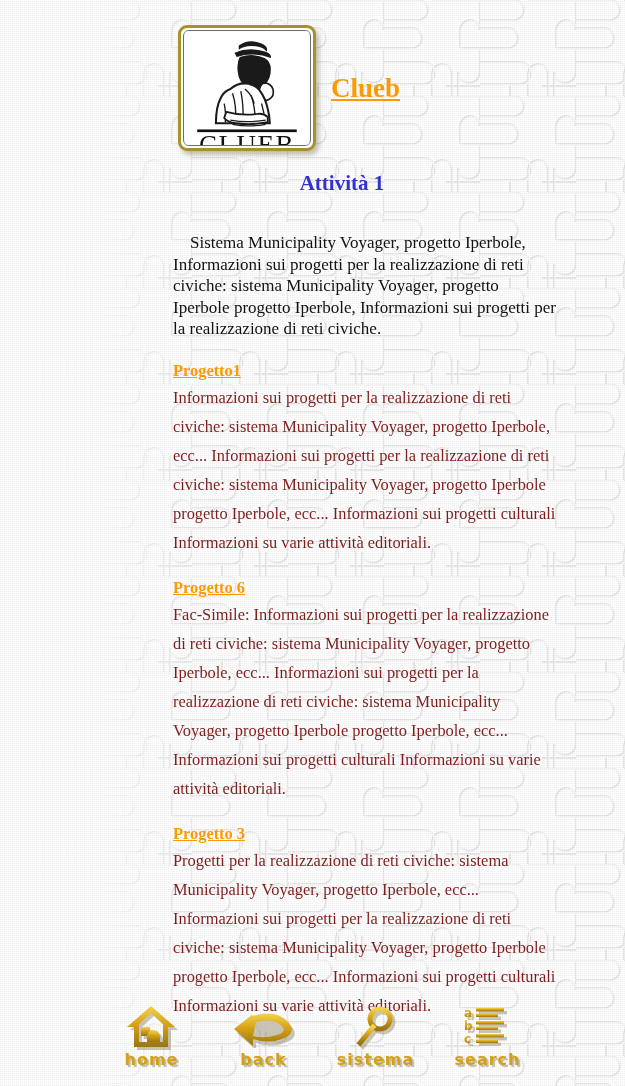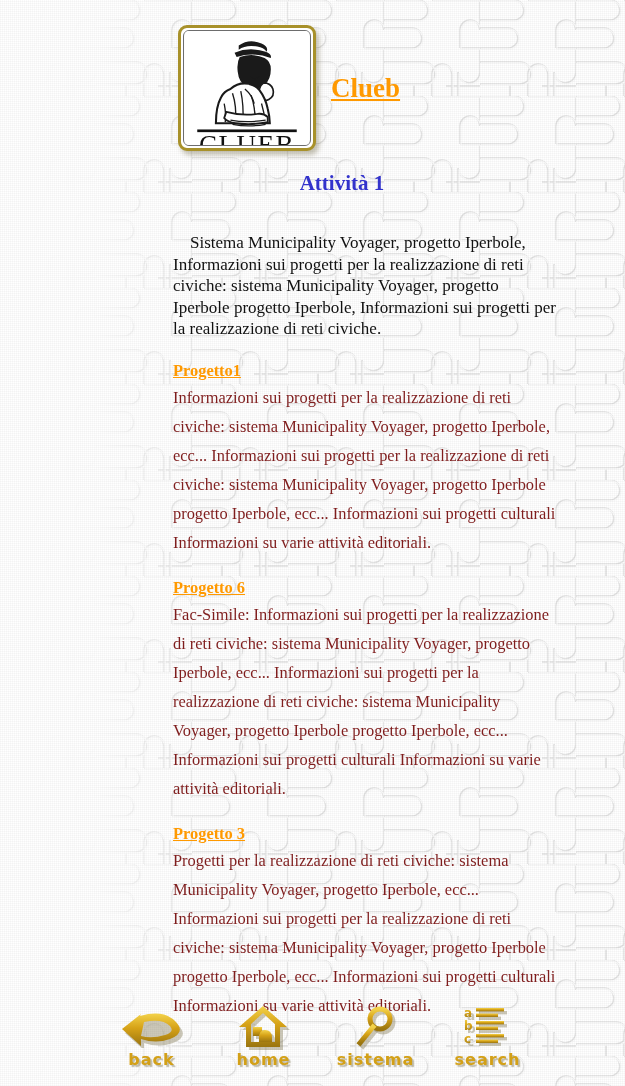--- a/index.html
+++ b/index.html
@@ -274,41 +274,20 @@
     <div class="section">
       <a class="section-link" href="#">Progetto 3</a>
       <p class="section-body">Progetti per la realizzazione di reti civiche: sistema Municipality Voyager, progetto Iperbole, ecc... Informazioni sui progetti per la realizzazione di reti civiche: sistema Municipality Voyager, progetto Iperbole progetto Iperbole, ecc... Informazioni sui progetti culturali Informazioni su varie attività editoriali.</p>
     </div>
   </div>
 
   <div class="nav-bar">
 
     <a class="nav-item" href="#">
       <span class="nav-icon">
-        <svg width="70" height="42" viewBox="0 0 70 42">
-          <defs>
-            <linearGradient id="goldA" x1="0" y1="0" x2="0" y2="1">
-              <stop offset="0" stop-color="#f3d24a"></stop>
-              <stop offset="0.45" stop-color="#d6a217"></stop>
-              <stop offset="1" stop-color="#9a7510"></stop>
-            </linearGradient>
-          </defs>
-          <g transform="translate(3,2)">
-            <path d="M20 8 q24 -7 36 6 q10 11 -6 17 q-14 5 -29 0 l0 7 L2 21 L21 6 z
-                     M24 14 q18 -4 26 4 q5 6 -5 9 q-13 4 -24 1 z" fill="rgba(120,110,70,0.38)" transform="translate(3,4)"></path>
-            <path d="M20 8 q24 -7 36 6 q10 11 -6 17 q-14 5 -29 0 l0 7 L2 21 L21 6 z
-                     M24 14 q18 -4 26 4 q5 6 -5 9 q-13 4 -24 1 z" fill="url(#goldA)" fill-rule="evenodd"></path>
-          </g>
-        </svg>
-      </span>
-      <span class="nav-label">back</span>
-    </a>
-
-    <a class="nav-item" href="#">
-      <span class="nav-icon">
         <svg width="54" height="46" viewBox="0 0 54 46">
           <defs>
             <linearGradient id="goldB" x1="0" y1="0" x2="0" y2="1">
               <stop offset="0" stop-color="#f3d24a"></stop>
               <stop offset="0.45" stop-color="#d6a217"></stop>
               <stop offset="1" stop-color="#9a7510"></stop>
             </linearGradient>
           </defs>
           <g transform="translate(2,2)">
             <g fill="rgba(120,110,70,0.38)" transform="translate(3,3)">
@@ -320,20 +299,41 @@
             <g fill="url(#goldB)">
               <path d="M24 0 L48 21 L41 21 L41 41 L7 41 L7 21 L0 21 z
                        M24 7 L12 18 L12 36 L36 36 L36 18 z" fill-rule="evenodd"></path>
               <rect x="14" y="21" width="9" height="9"></rect>
               <path d="M26 24 q7 0 7 8 l0 4 l-13 0 l0 -4 q0 -8 6 -8 z"></path>
             </g>
           </g>
         </svg>
       </span>
       <span class="nav-label">home</span>
+    </a>
+
+    <a class="nav-item" href="#">
+      <span class="nav-icon">
+        <svg width="70" height="42" viewBox="0 0 70 42">
+          <defs>
+            <linearGradient id="goldA" x1="0" y1="0" x2="0" y2="1">
+              <stop offset="0" stop-color="#f3d24a"></stop>
+              <stop offset="0.45" stop-color="#d6a217"></stop>
+              <stop offset="1" stop-color="#9a7510"></stop>
+            </linearGradient>
+          </defs>
+          <g transform="translate(3,2)">
+            <path d="M20 8 q24 -7 36 6 q10 11 -6 17 q-14 5 -29 0 l0 7 L2 21 L21 6 z
+                     M24 14 q18 -4 26 4 q5 6 -5 9 q-13 4 -24 1 z" fill="rgba(120,110,70,0.38)" transform="translate(3,4)"></path>
+            <path d="M20 8 q24 -7 36 6 q10 11 -6 17 q-14 5 -29 0 l0 7 L2 21 L21 6 z
+                     M24 14 q18 -4 26 4 q5 6 -5 9 q-13 4 -24 1 z" fill="url(#goldA)" fill-rule="evenodd"></path>
+          </g>
+        </svg>
+      </span>
+      <span class="nav-label">back</span>
     </a>
 
     <a class="nav-item" href="#">
       <span class="nav-icon">
         <svg width="50" height="46" viewBox="0 0 50 46">
           <defs>
             <linearGradient id="goldC" x1="0" y1="0" x2="0" y2="1">
               <stop offset="0" stop-color="#f3d24a"></stop>
               <stop offset="0.45" stop-color="#d6a217"></stop>
               <stop offset="1" stop-color="#9a7510"></stop>

